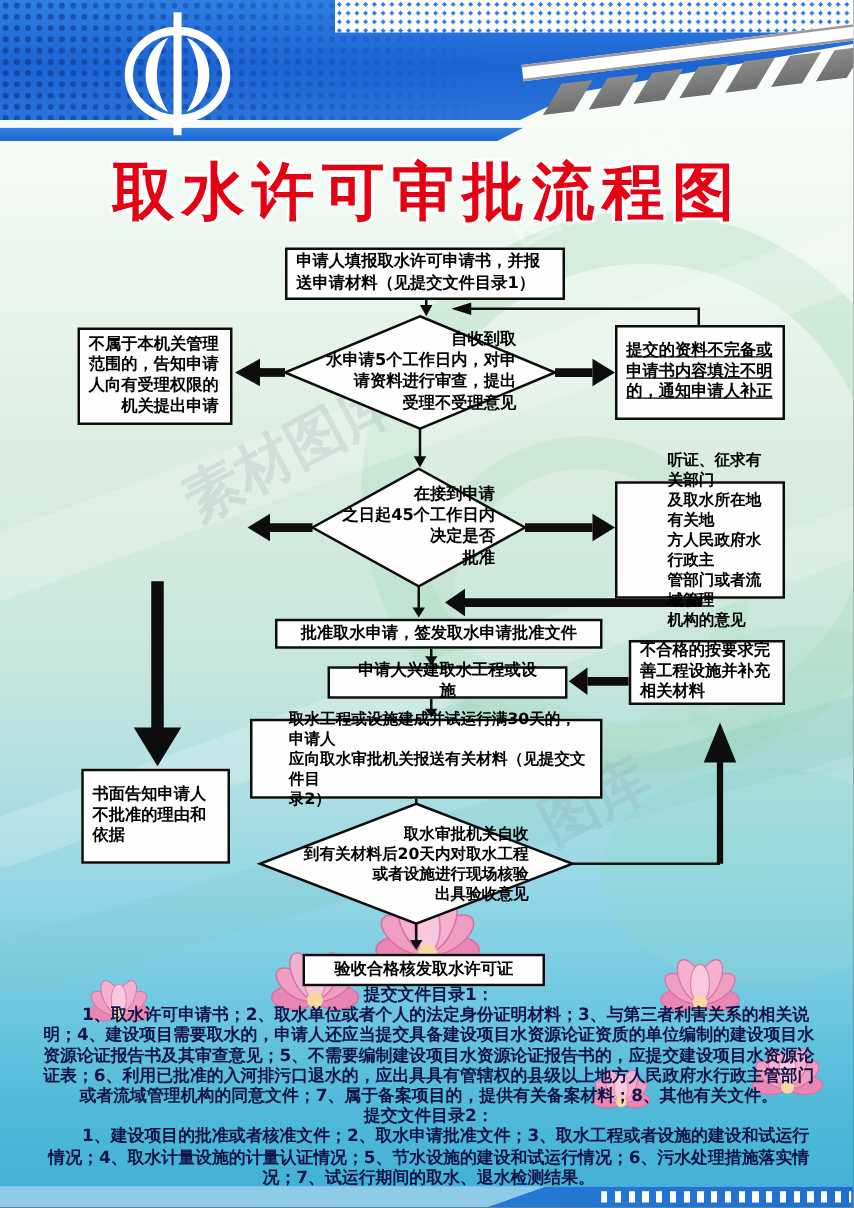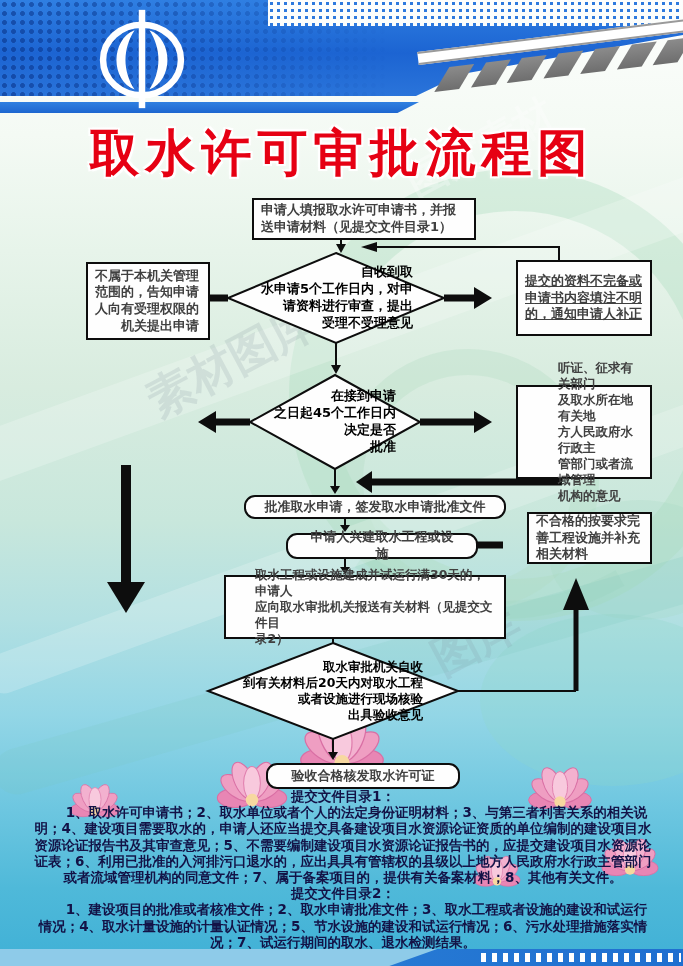--- a/index.html
+++ b/index.html
@@ -35,24 +35,24 @@
   .title{position:absolute;left:0;top:120px;width:683px;text-align:center;z-index:6;
     font-size:50px;font-weight:900;letter-spacing:6px;color:#e60013;
     text-shadow:2px 2px 0 #fff,-2px -2px 0 #fff,2px -2px 0 #fff,-2px 2px 0 #fff,0 0 6px #fff;}
   
   .deco{position:absolute;left:0;top:0;width:683px;height:966px;z-index:1;}
   .wave{position:absolute;z-index:1;border-radius:40px;}
   .wm{position:absolute;z-index:2;font-weight:bold;transform:rotate(-28deg);white-space:nowrap;}
   .lotus-layer{position:absolute;left:0;top:0;width:683px;height:966px;z-index:2;}
   
   .flow-svg{position:absolute;left:0;top:0;width:683px;height:966px;z-index:4;}
-  .node{position:absolute;z-index:5;background:#fefefe;border:2px solid #0d0d0d;color:#404040;
+  .node{position:absolute;z-index:5;background:#fefefe;border:2px solid #0d0d0d;color:#000000;
     font-weight:bold;white-space:pre-line;display:flex;align-items:center;
-    padding:2px 7px;box-sizing:border-box;font-size:13px;line-height:1.28;margin-left:24px;}
-  .node.center{justify-content:center;text-align:center;padding:0 18px;border-radius:11px;}
+    padding:2px 7px;box-sizing:border-box;font-size:13px;line-height:1.28;}
+  .node.center{justify-content:center;text-align:center;padding:0 18px;}
   .dtext{position:absolute;z-index:5;display:flex;align-items:center;justify-content:center;
     text-align:right;font-weight:bold;white-space:pre-line;font-size:13px;line-height:1.3;color:#000;}
   
   .docs{position:absolute;left:33px;top:788px;width:620px;z-index:5;color:#131347;
     font-size:13.5px;font-weight:bold;line-height:1.2;text-align:center;}
   .docs p{margin:0;text-indent:2em;}
   .docs .doc-title{text-indent:0;}
   
   .footer{position:absolute;left:0;bottom:0;width:683px;height:17px;z-index:6;background:#8ecbe9;}
   .footer .dark{position:absolute;inset:0;background:linear-gradient(90deg,#2f86d8,#1f6fd0);
@@ -216,20 +216,23 @@
 管部门或者流域管理
 机构的意见</div>
   <div class="node center" style="left:220px;top:495px;width:262px;height:24px;">批准取水申请，签发取水申请批准文件</div>
   <div class="node" style="left:503px;top:512px;width:125px;height:52px;">不合格的按要求完
 善工程设施并补充
 相关材料</div>
   <div class="node center" style="left:262px;top:533px;width:192px;height:26px;">申请人兴建取水工程或设施</div>
   <div class="node" style="left:200px;top:575px;width:282px;height:64px;font-size:12.5px;padding-left:29px;">取水工程或设施建成并试运行满30天的，申请人
 应向取水审批机关报送有关材料（见提交文件目
 录2）</div>
+  <div class="node" style="left:65px;top:615px;width:119px;height:76px;">书面告知申请人
+不批准的理由和
+依据</div>
   <div class="dtext" style="left:206px;top:645px;width:254px;height:92px;font-size:12.5px;">取水审批机关自收
 到有关材料后20天内对取水工程
 或者设施进行现场核验
 出具验收意见</div>
   <div class="node center" style="left:242px;top:763px;width:194px;height:26px;">验收合格核发取水许可证</div>
 
   <div class="docs">
     <p class="doc-title">提交文件目录1：</p>
     <p>1、取水许可申请书；2、取水单位或者个人的法定身份证明材料；3、与第三者利害关系的相关说明；4、建设项目需要取水的，申请人还应当提交具备建设项目水资源论证资质的单位编制的建设项目水资源论证报告书及其审查意见；5、不需要编制建设项目水资源论证报告书的，应提交建设项目水资源论证表；6、利用已批准的入河排污口退水的，应出具具有管辖权的县级以上地方人民政府水行政主管部门或者流域管理机构的同意文件；7、属于备案项目的，提供有关备案材料；8、其他有关文件。</p>
     <p class="doc-title">提交文件目录2：</p>

